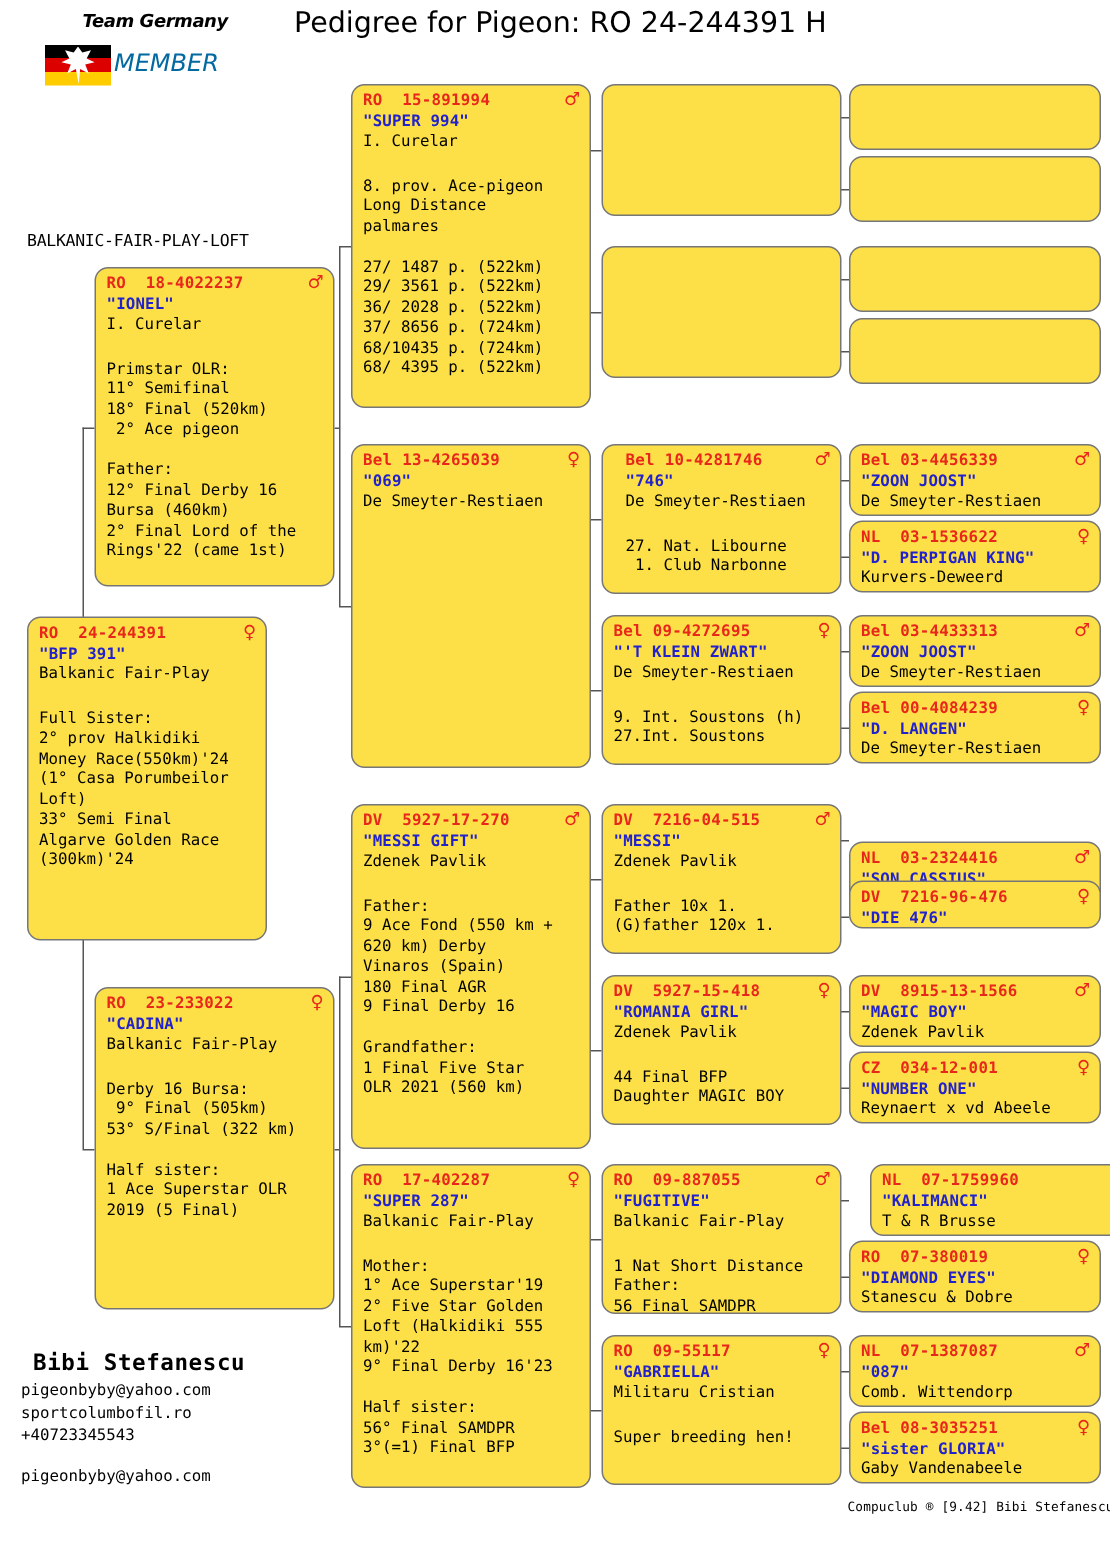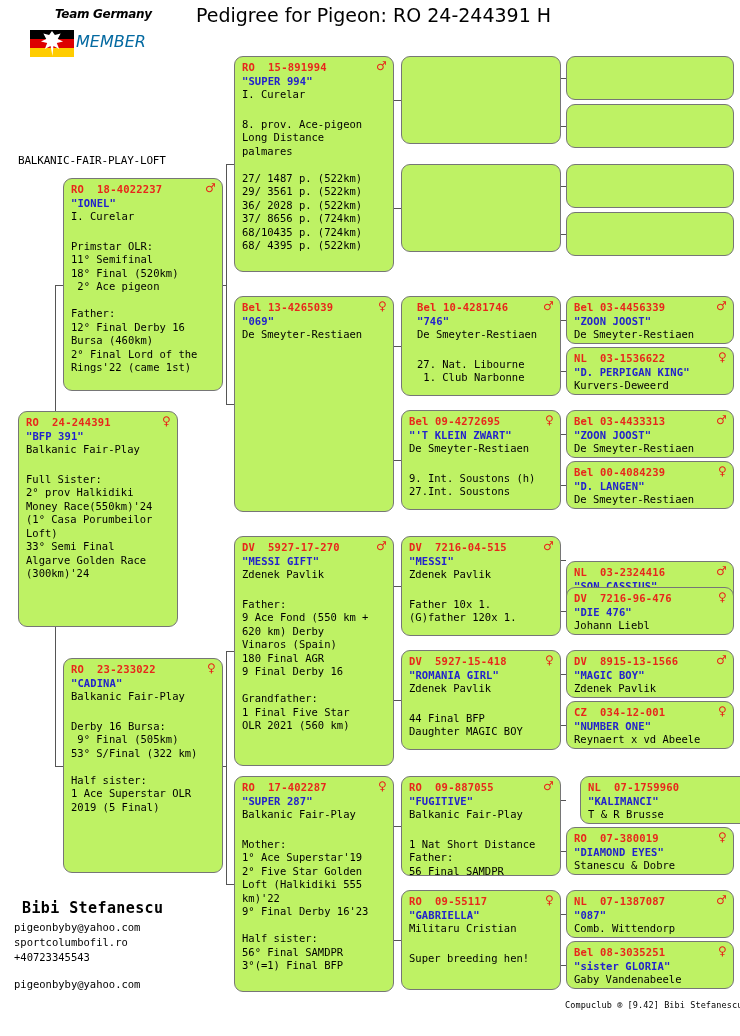--- a/index.html
+++ b/index.html
@@ -61,21 +61,21 @@
     font-size: 11px; color: #000; white-space: nowrap;
     letter-spacing: -0.2px;
   }
 
   
   .pbox {
     position: absolute;
     box-sizing: border-box;
     border: 1px solid #767676;
     border-radius: 9px;
-    background: #bef264;
+    background: #fde047;
     padding: 4px 6px 3px 7px;
     overflow: hidden;
   }
   .pbox .hdr {
     position: relative;
     font-size: 10.5px;
     color: #e8261b;
     font-weight: bold;
     letter-spacing: 0.2px;
     white-space: pre;
@@ -386,21 +386,21 @@
     <div class="pbox" style="left: 566px; top: 461px; width: 168px; height: 48px;">
       <div class="hdr">Bel 00-4084239<span class="sex">♀</span></div>
       <div class="nick">"D. LANGEN"</div>
       <div class="owner">De Smeyter-Restiaen</div>
     </div>
     <div class="pbox" style="left: 566px; top: 536px; width: 168px; height: 48px; margin-top: 25px;">
       <div class="hdr">NL  03-2324416<span class="sex">♂</span></div>
       <div class="nick">"SON CASSIUS"</div>
       <div class="owner">C &amp; G Koopman</div>
     </div>
-    <div class="pbox" style="left: 566px; top: 587px; width: 168px; height: 48px;">
+    <div class="pbox" style="left: 566px; top: 587px; width: 168px; height: 32px;">
       <div class="hdr">DV  7216-96-476<span class="sex">♀</span></div>
       <div class="nick">"DIE 476"</div>
       <div class="owner">Johann Liebl</div>
     </div>
     <div class="pbox" style="left: 566px; top: 650px; width: 168px; height: 48px;">
       <div class="hdr">DV  8915-13-1566<span class="sex">♂</span></div>
       <div class="nick">"MAGIC BOY"</div>
       <div class="owner">Zdenek Pavlik</div>
     </div>
     <div class="pbox" style="left: 566px; top: 701px; width: 168px; height: 48px;">

